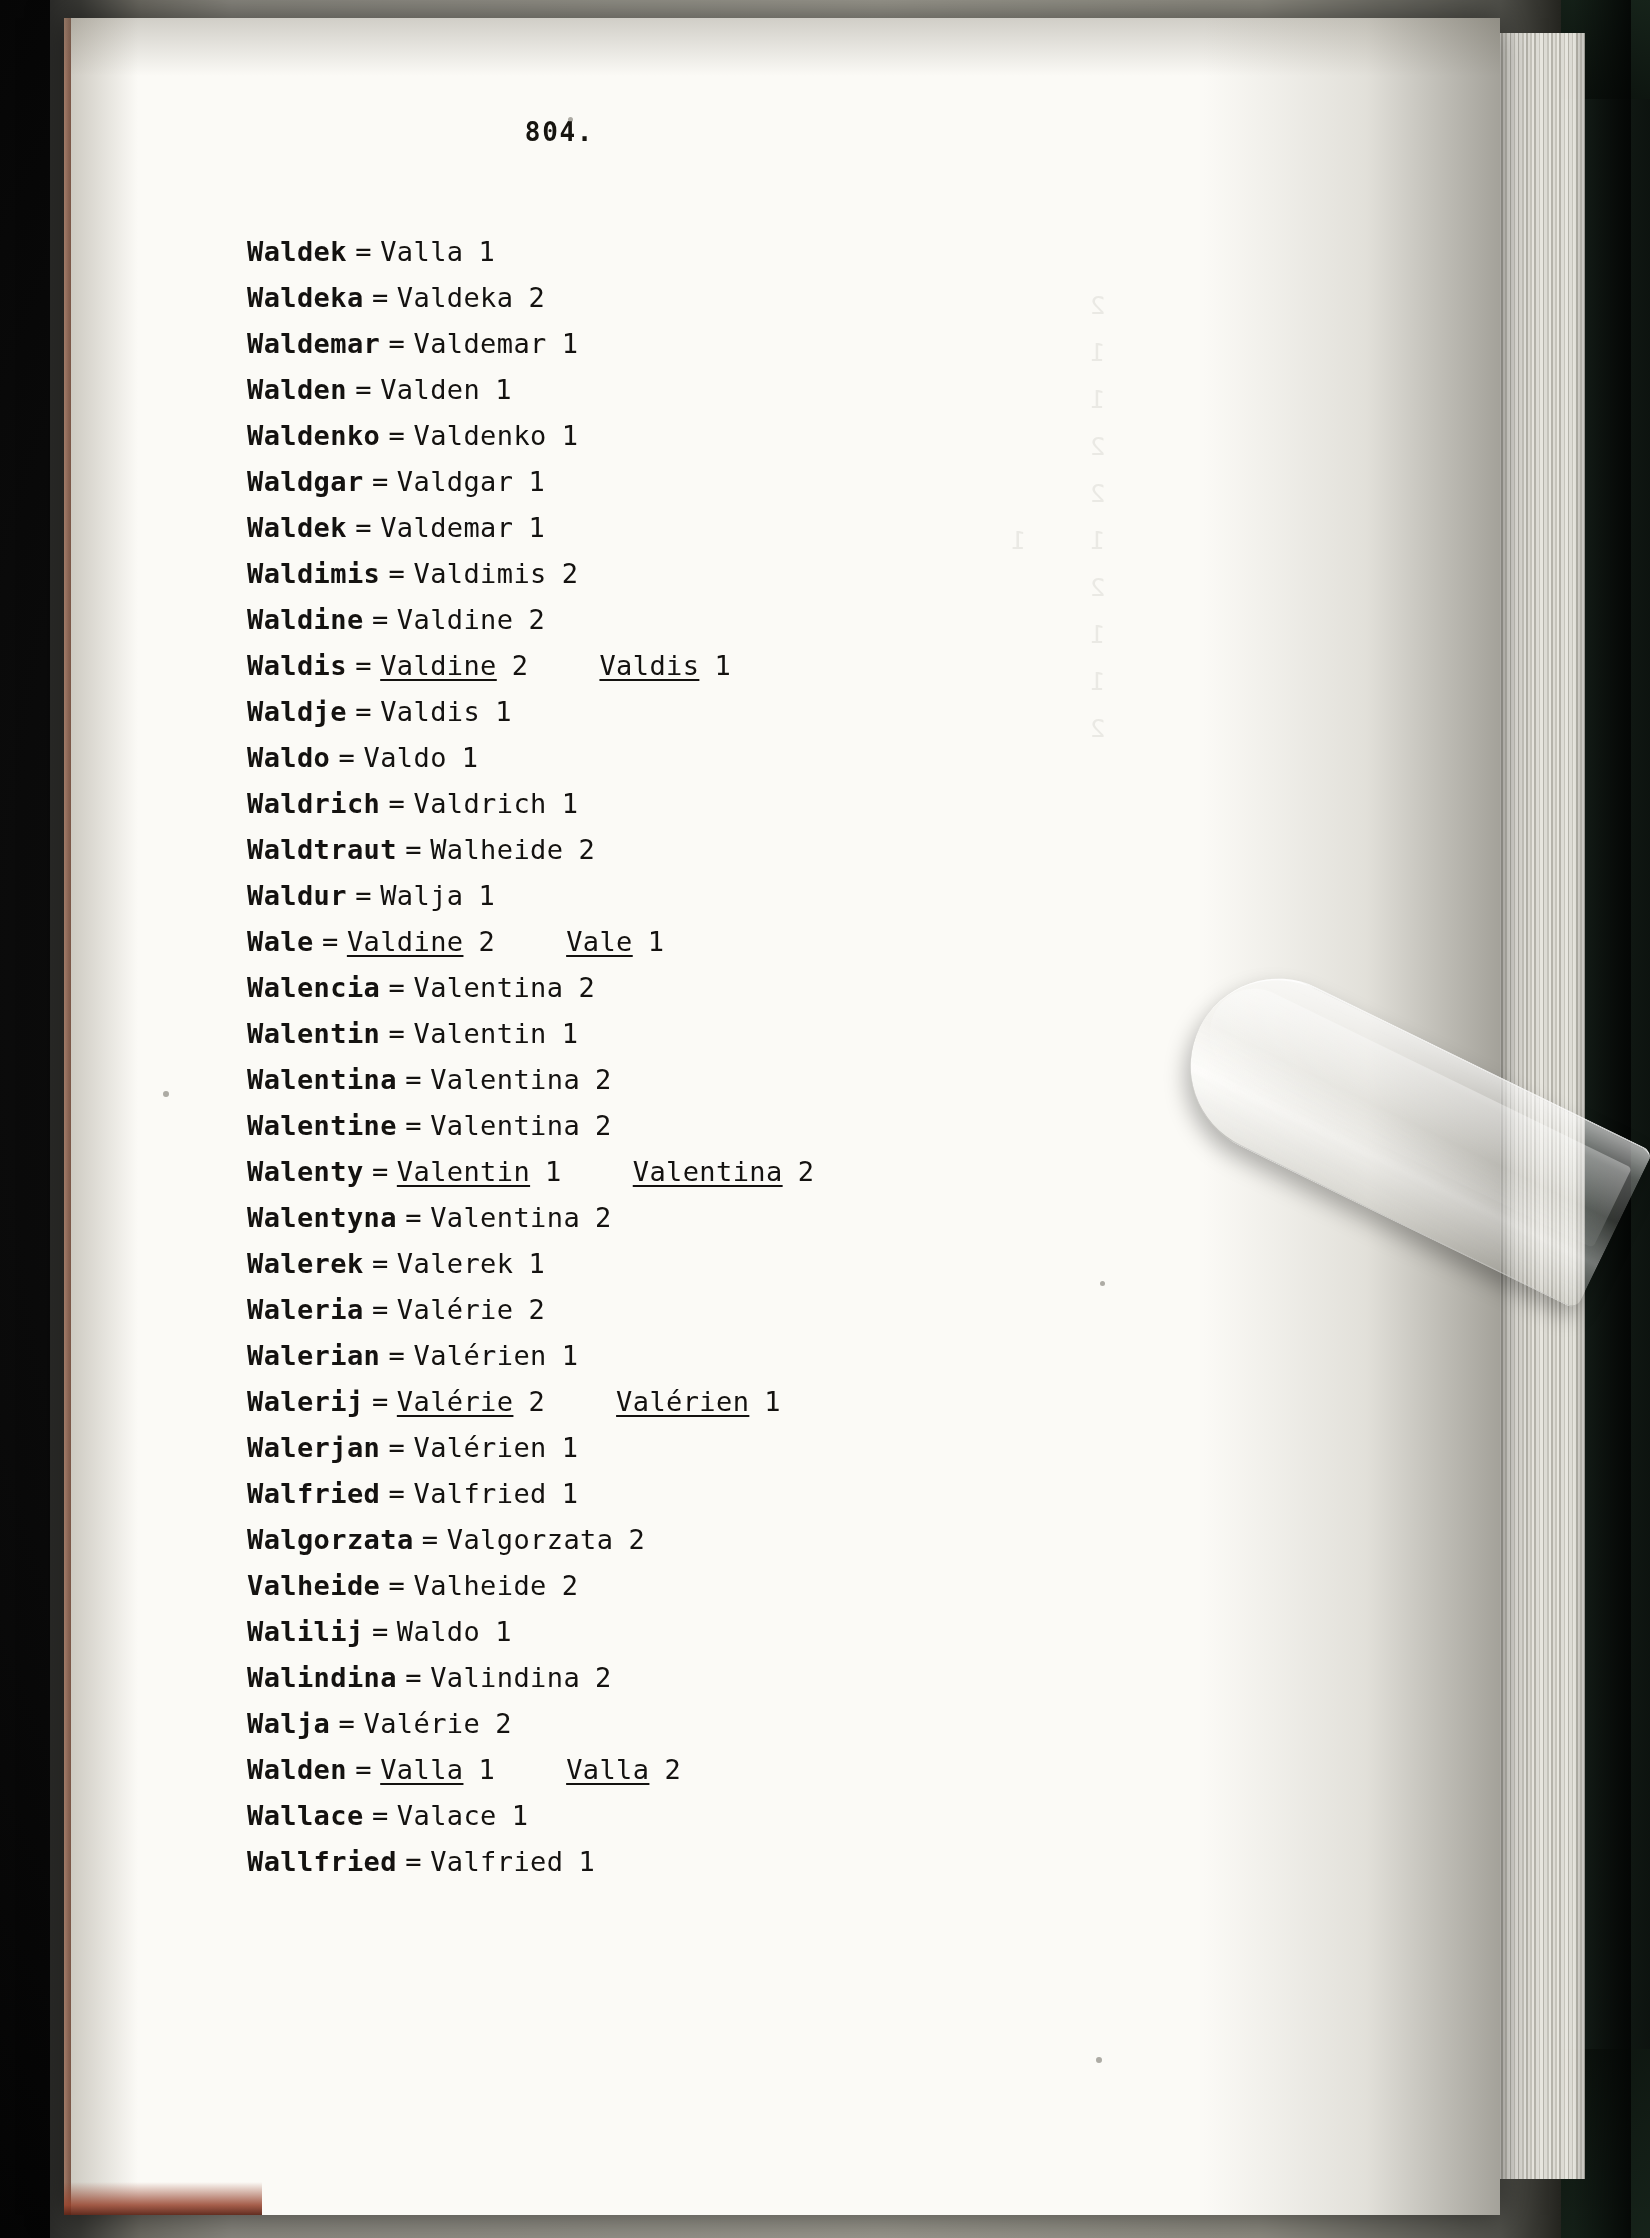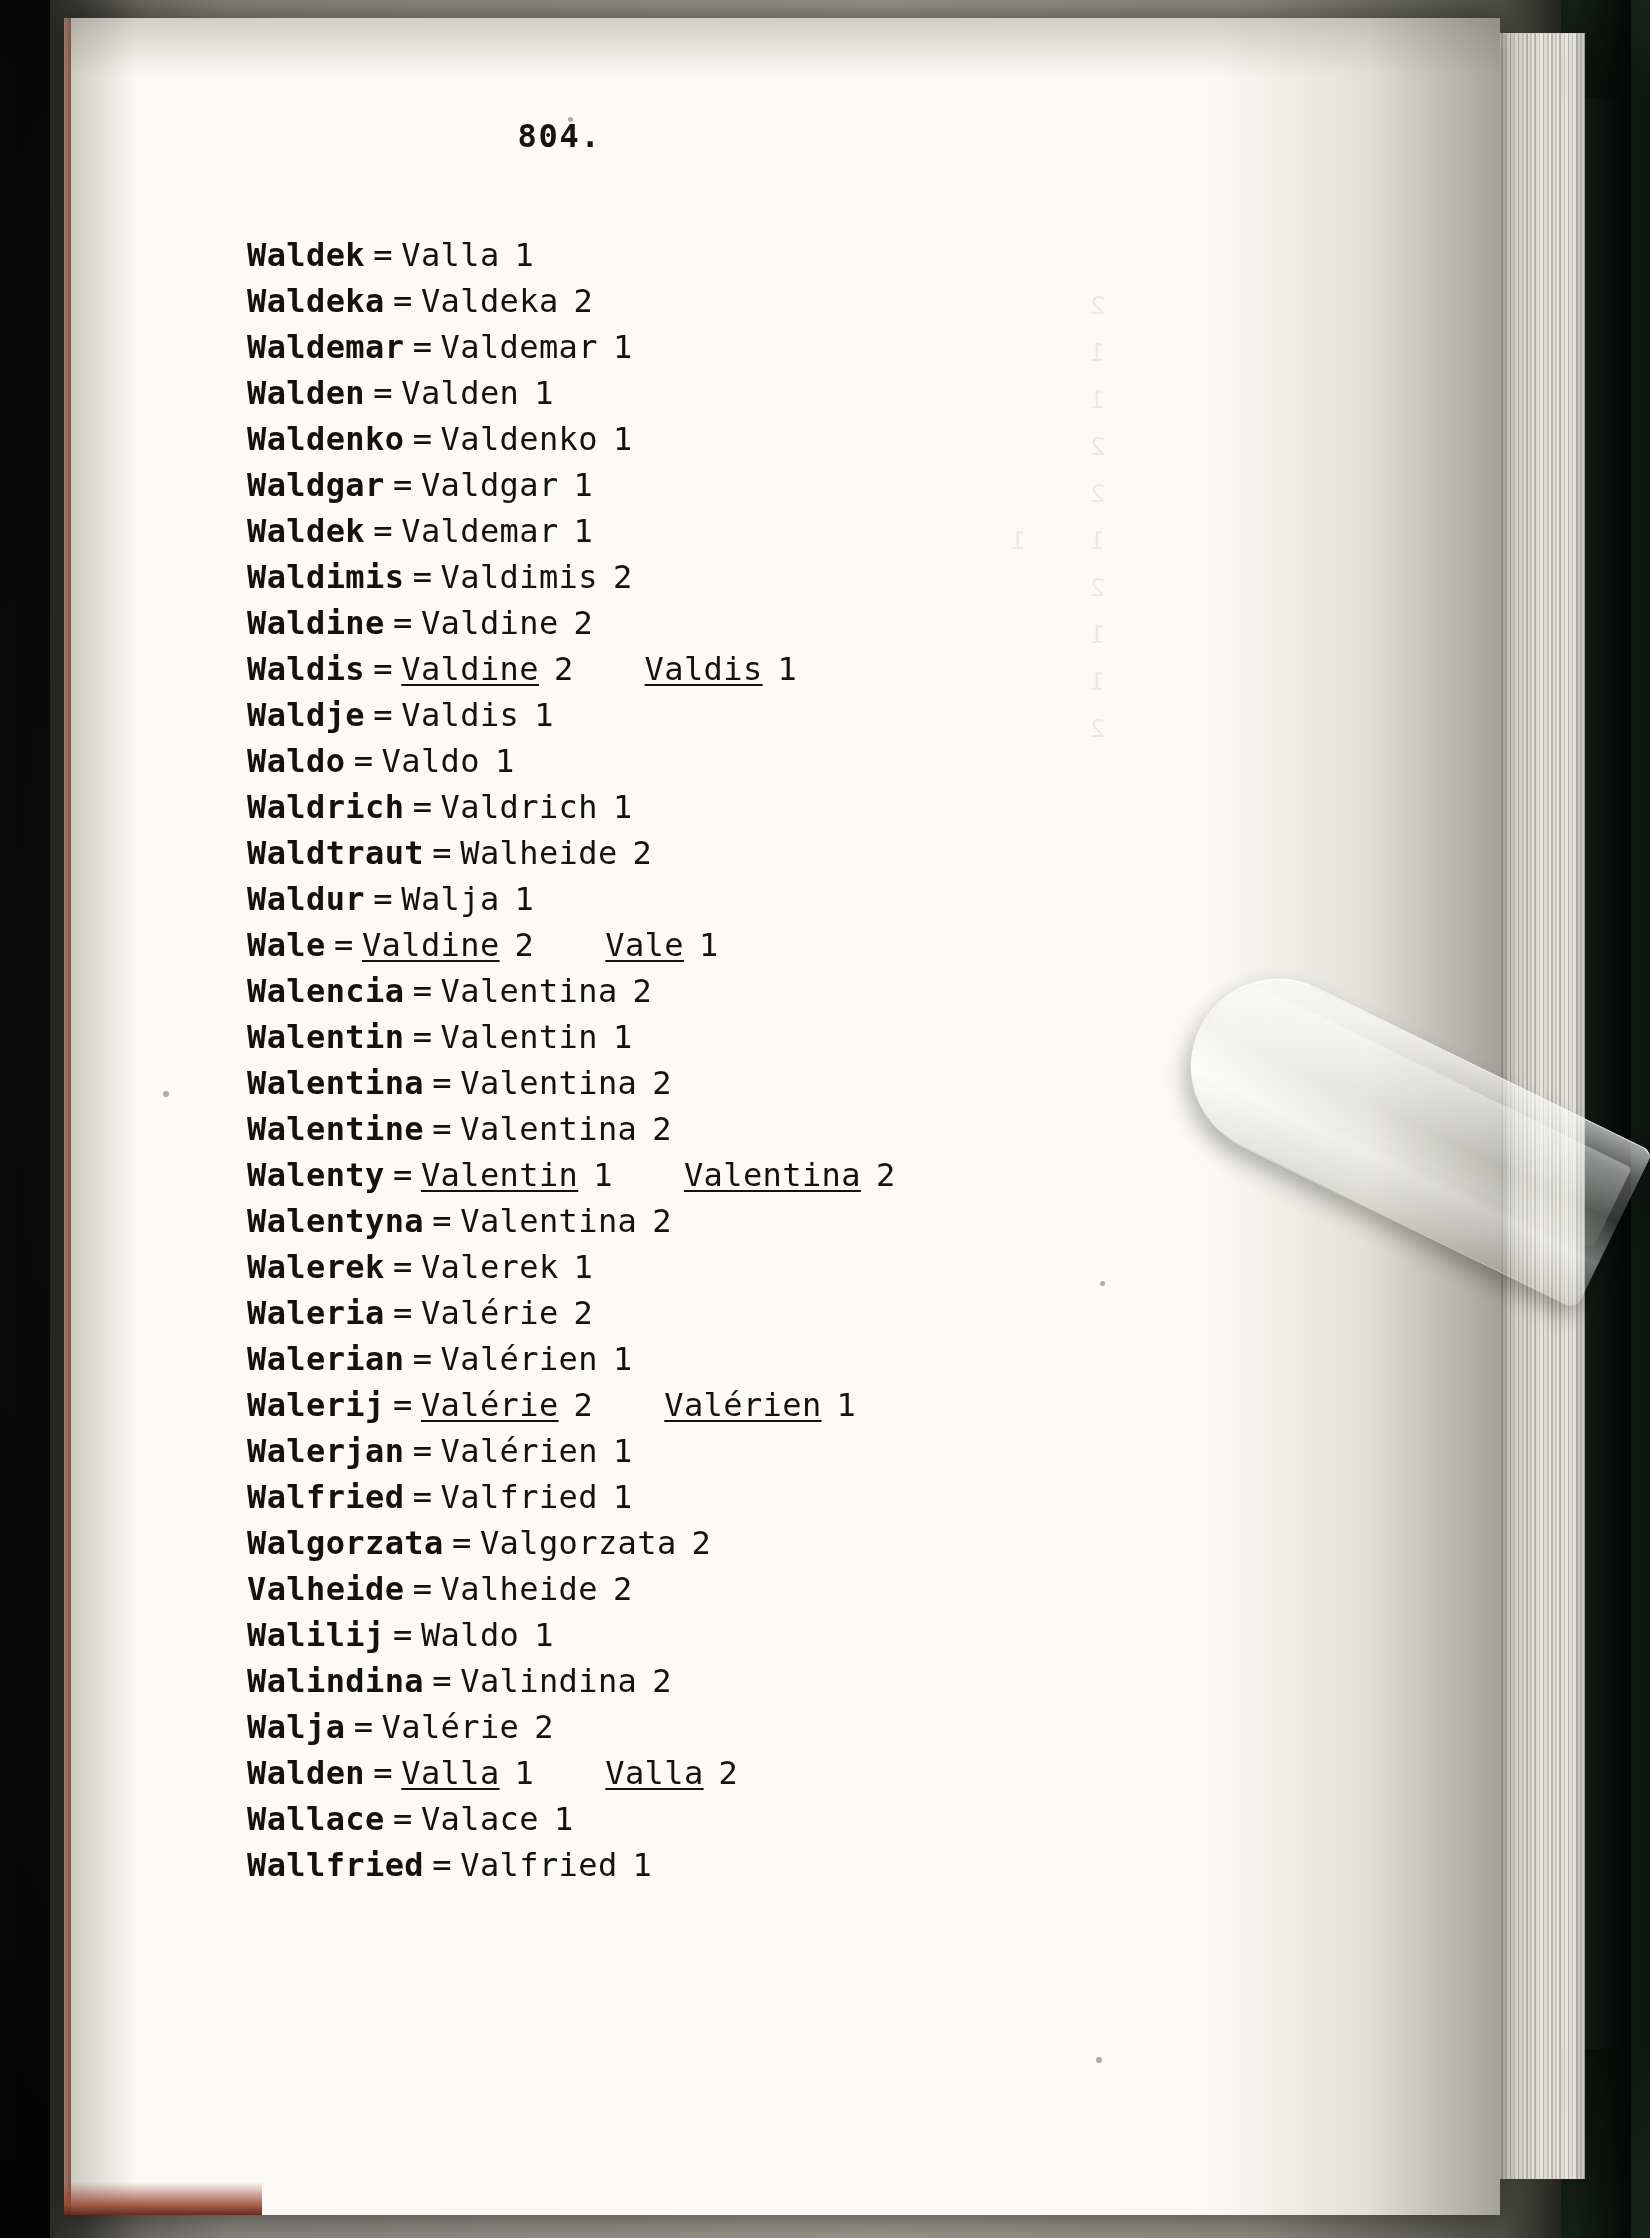--- a/index.html
+++ b/index.html
@@ -163,37 +163,37 @@
     white-space: pre;
   }
 
   .page-number {
     position: absolute;
     left: 0;
     top: 99px;
     width: 991px;
     text-align: center;
     font-family: "DejaVu Sans Mono", monospace;
-    font-size: 32px;
+    font-size: 26px;
     font-weight: 700;
     letter-spacing: 1.7px;
     color: #16140f;
   }
 
   .entries {
     position: absolute;
     left: 183px;
     top: 210px;
     width: 1073px;
   }
   .entry {
     display: flex;
-    align-items: flex-end;
+    align-items: center;
     height: 46px;
-    font-size: 32px;
+    font-size: 27px;
     letter-spacing: 0.4px;
     color: #141210;
     white-space: pre;
   }
   .headword { font-weight: 600; }
   .eq { padding: 0 8.3px; }
   .target { }
   .num { padding-left: 15px; }
   .u { text-decoration: underline; text-underline-offset: 4.1px; text-decoration-thickness: 2.1px; }
   .second {

